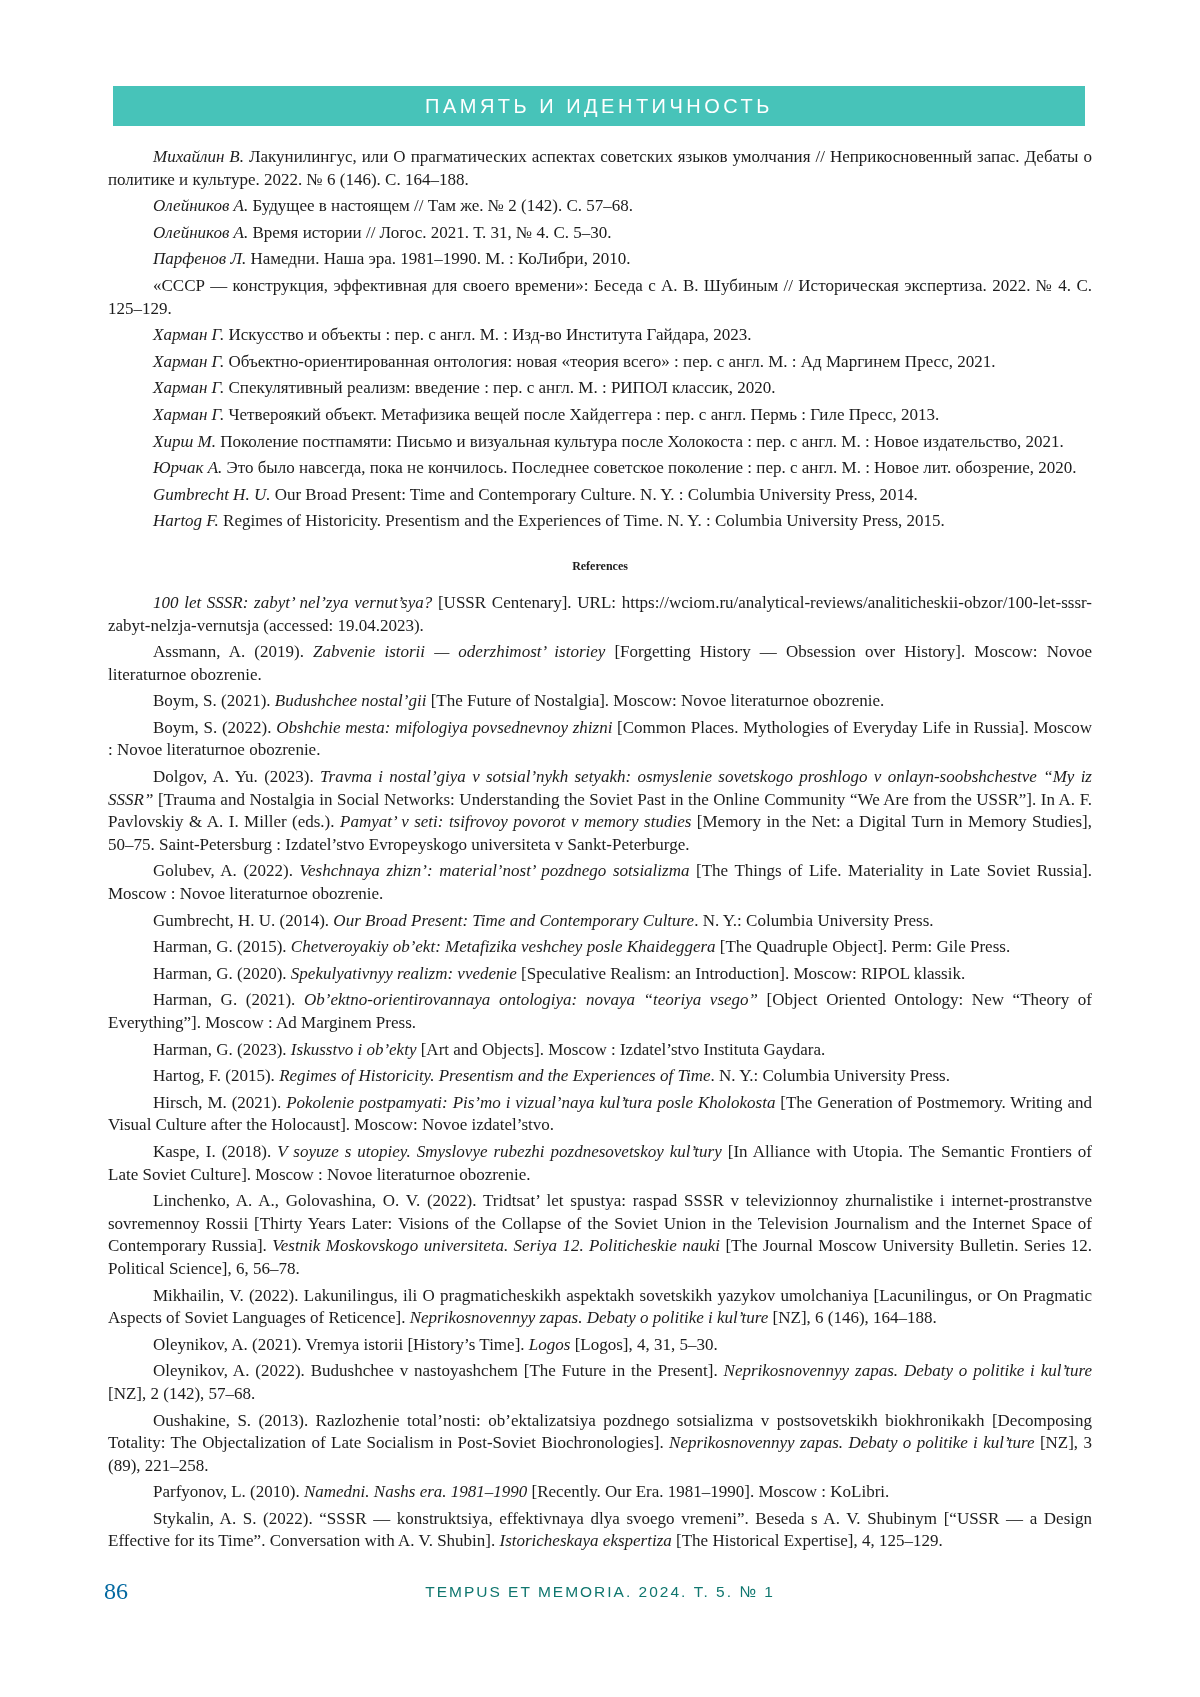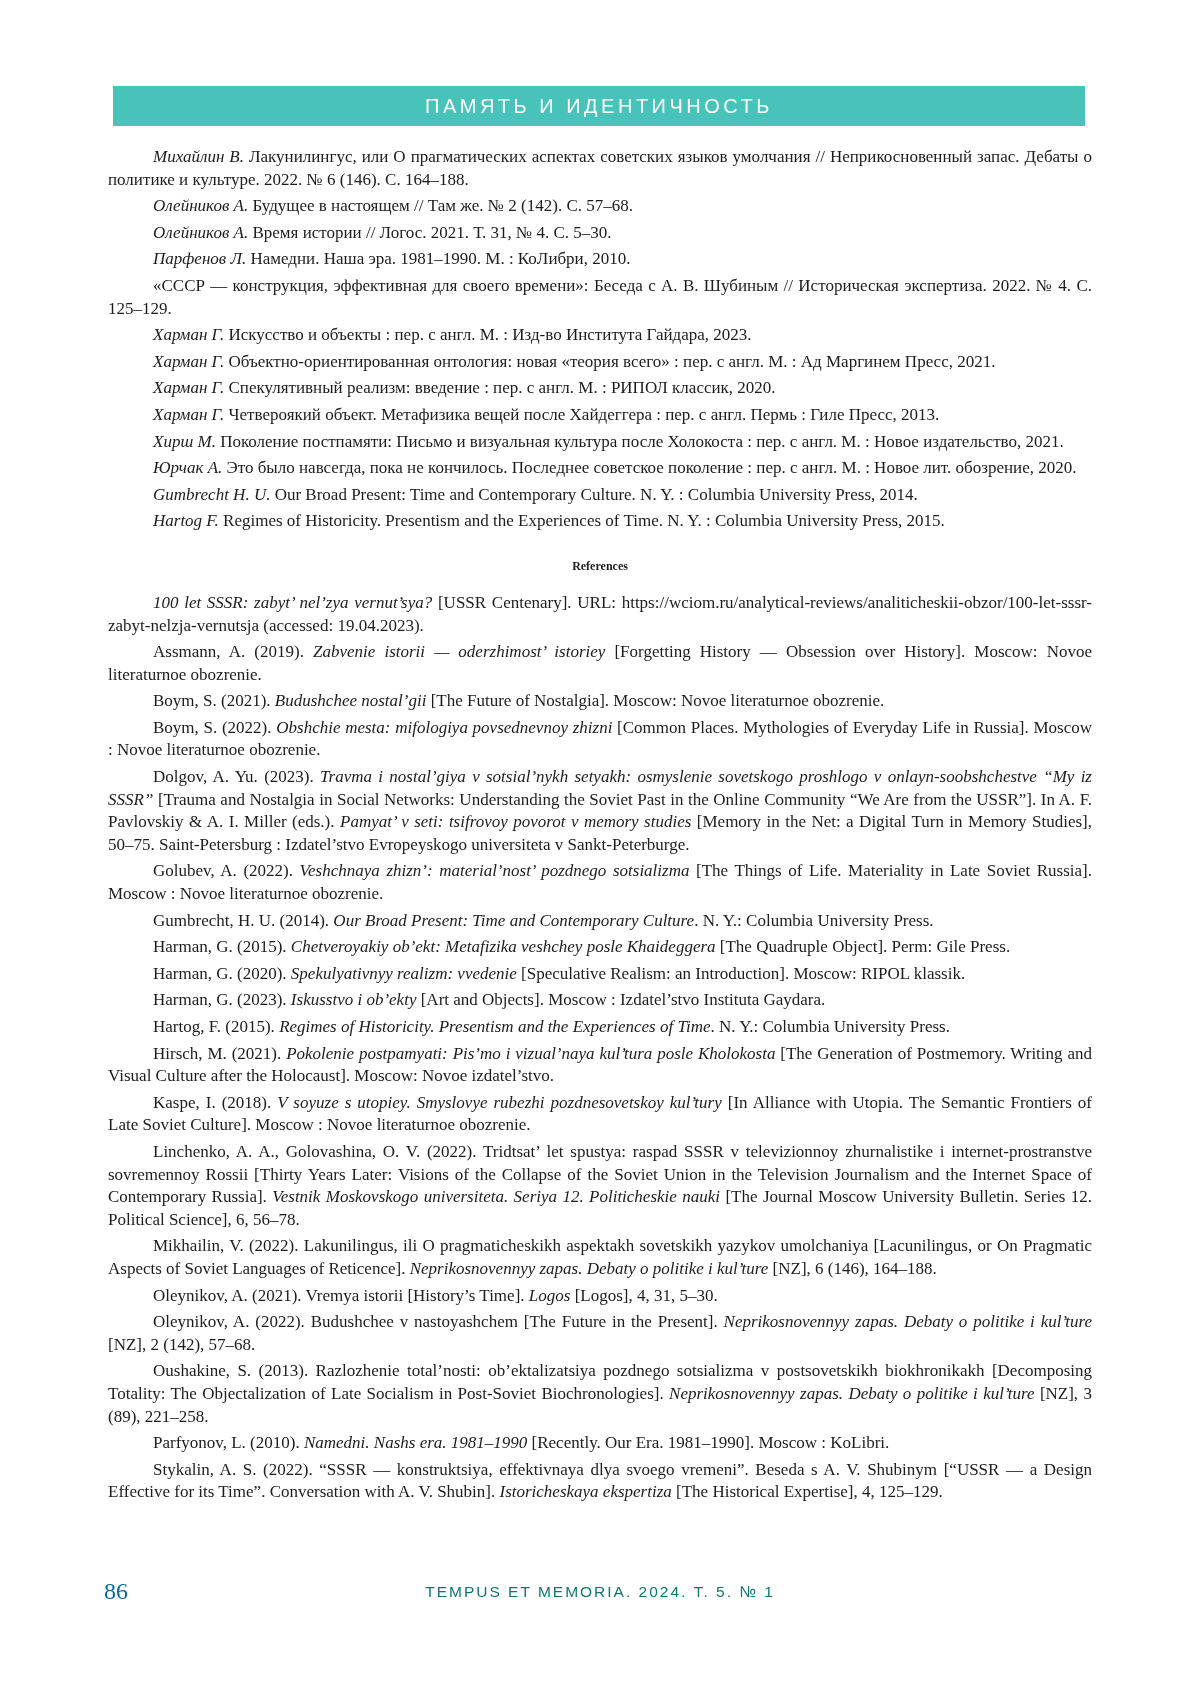--- a/index.html
+++ b/index.html
@@ -99,20 +99,21 @@
     <section id="ref-list">
         <p class="entry"><em>100 let SSSR: zabyt’ nel’zya vernut’sya?</em><span> [USSR Centenary]. URL: https://wciom.ru/analytical-reviews/analiticheskii-obzor/100-let-sssr-zabyt-nelzja-vernutsja (accessed: 19.04.2023).</span></p>
         <p class="entry"><span>Assmann, A. (2019). </span><em>Zabvenie istorii — oderzhimost’ istoriey</em><span> [Forgetting History — Obsession over History]. Moscow: Novoe literaturnoe obozrenie.</span></p>
         <p class="entry"><span>Boym, S. (2021). </span><em>Budushchee nostal’gii</em><span> [The Future of Nostalgia]. Moscow: Novoe literaturnoe obozrenie.</span></p>
         <p class="entry"><span>Boym, S. (2022). </span><em>Obshchie mesta: mifologiya povsednevnoy zhizni</em><span> [Common Places. Mythologies of Everyday Life in Russia]. Moscow : Novoe literaturnoe obozrenie.</span></p>
         <p class="entry"><span>Dolgov, A. Yu. (2023). </span><em>Travma i nostal’giya v sotsial’nykh setyakh: osmyslenie sovetskogo proshlogo v onlayn-soobshchestve “My iz SSSR”</em><span> [Trauma and Nostalgia in Social Networks: Understanding the Soviet Past in the Online Community “We Are from the USSR”]. In A. F. Pavlovskiy &amp; A. I. Miller (eds.). </span><em>Pamyat’ v seti: tsifrovoy povorot v memory studies</em><span> [Memory in the Net: a Digital Turn in Memory Studies], 50–75. Saint-Petersburg : Izdatel’stvo Evropeyskogo universiteta v Sankt-Peterburge.</span></p>
         <p class="entry"><span>Golubev, A. (2022). </span><em>Veshchnaya zhizn’: material’nost’ pozdnego sotsializma</em><span> [The Things of Life. Materiality in Late Soviet Russia]. Moscow : Novoe literaturnoe obozrenie.</span></p>
         <p class="entry"><span>Gumbrecht, H. U. (2014). </span><em>Our Broad Present: Time and Contemporary Culture</em><span>. N. Y.: Columbia University Press.</span></p>
         <p class="entry"><span>Harman, G. (2015). </span><em>Chetveroyakiy ob’ekt: Metafizika veshchey posle Khaideggera</em><span> [The Quadruple Object]. Perm: Gile Press.</span></p>
         <p class="entry"><span>Harman, G. (2020). </span><em>Spekulyativnyy realizm: vvedenie</em><span> [Speculative Realism: an Introduction]. Moscow: RIPOL klassik.</span></p>
+        <p class="entry"><span>Harman, G. (2021). </span><em>Ob’ektno-orientirovannaya ontologiya: novaya “teoriya vsego”</em><span> [Object Oriented Ontology: New “Theory of Everything”]. Moscow : Ad Marginem Press.</span></p>
         <p class="entry"><span>Harman, G. (2023). </span><em>Iskusstvo i ob’ekty</em><span> [Art and Objects]. Moscow : Izdatel’stvo Instituta Gaydara.</span></p>
         <p class="entry"><span>Hartog, F. (2015). </span><em>Regimes of Historicity. Presentism and the Experiences of Time</em><span>. N. Y.: Columbia University Press.</span></p>
         <p class="entry"><span>Hirsch, M. (2021). </span><em>Pokolenie postpamyati: Pis’mo i vizual’naya kul’tura posle Kholokosta</em><span> [The Generation of Postmemory. Writing and Visual Culture after the Holocaust]. Moscow: Novoe izdatel’stvo.</span></p>
         <p class="entry"><span>Kaspe, I. (2018). </span><em>V soyuze s utopiey. Smyslovye rubezhi pozdnesovetskoy kul’tury</em><span> [In Alliance with Utopia. The Semantic Frontiers of Late Soviet Culture]. Moscow : Novoe literaturnoe obozrenie.</span></p>
         <p class="entry"><span>Linchenko, A. A., Golovashina, O. V. (2022). Tridtsat’ let spustya: raspad SSSR v televizionnoy zhurnalistike i internet-prostranstve sovremennoy Rossii [Thirty Years Later: Visions of the Collapse of the Soviet Union in the Television Journalism and the Internet Space of Contemporary Russia]. </span><em>Vestnik Moskovskogo universiteta. Seriya 12. Politicheskie nauki</em><span> [The Journal Moscow University Bulletin. Series 12. Political Science], 6, 56–78.</span></p>
         <p class="entry"><span>Mikhailin, V. (2022). Lakunilingus, ili O pragmaticheskikh aspektakh sovetskikh yazykov umolchaniya [Lacunilingus, or On Pragmatic Aspects of Soviet Languages of Reticence]. </span><em>Neprikosnovennyy zapas. Debaty o politike i kul’ture</em><span> [NZ], 6 (146), 164–188.</span></p>
         <p class="entry"><span>Oleynikov, A. (2021). Vremya istorii [History’s Time]. </span><em>Logos</em><span> [Logos], 4, 31, 5–30.</span></p>
         <p class="entry"><span>Oleynikov, A. (2022). Budushchee v nastoyashchem [The Future in the Present]. </span><em>Neprikosnovennyy zapas. Debaty o politike i kul’ture</em><span> [NZ], 2 (142), 57–68.</span></p>
         <p class="entry"><span>Oushakine, S. (2013). Razlozhenie total’nosti: ob’ektalizatsiya pozdnego sotsializma v postsovetskikh biokhronikakh [Decomposing Totality: The Objectalization of Late Socialism in Post-Soviet Biochronologies]. </span><em>Neprikosnovennyy zapas. Debaty o politike i kul’ture</em><span> [NZ], 3 (89), 221–258.</span></p>
         <p class="entry"><span>Parfyonov, L. (2010). </span><em>Namedni. Nashs era. 1981–1990</em><span> [Recently. Our Era. 1981–1990]. Moscow : KoLibri.</span></p>

